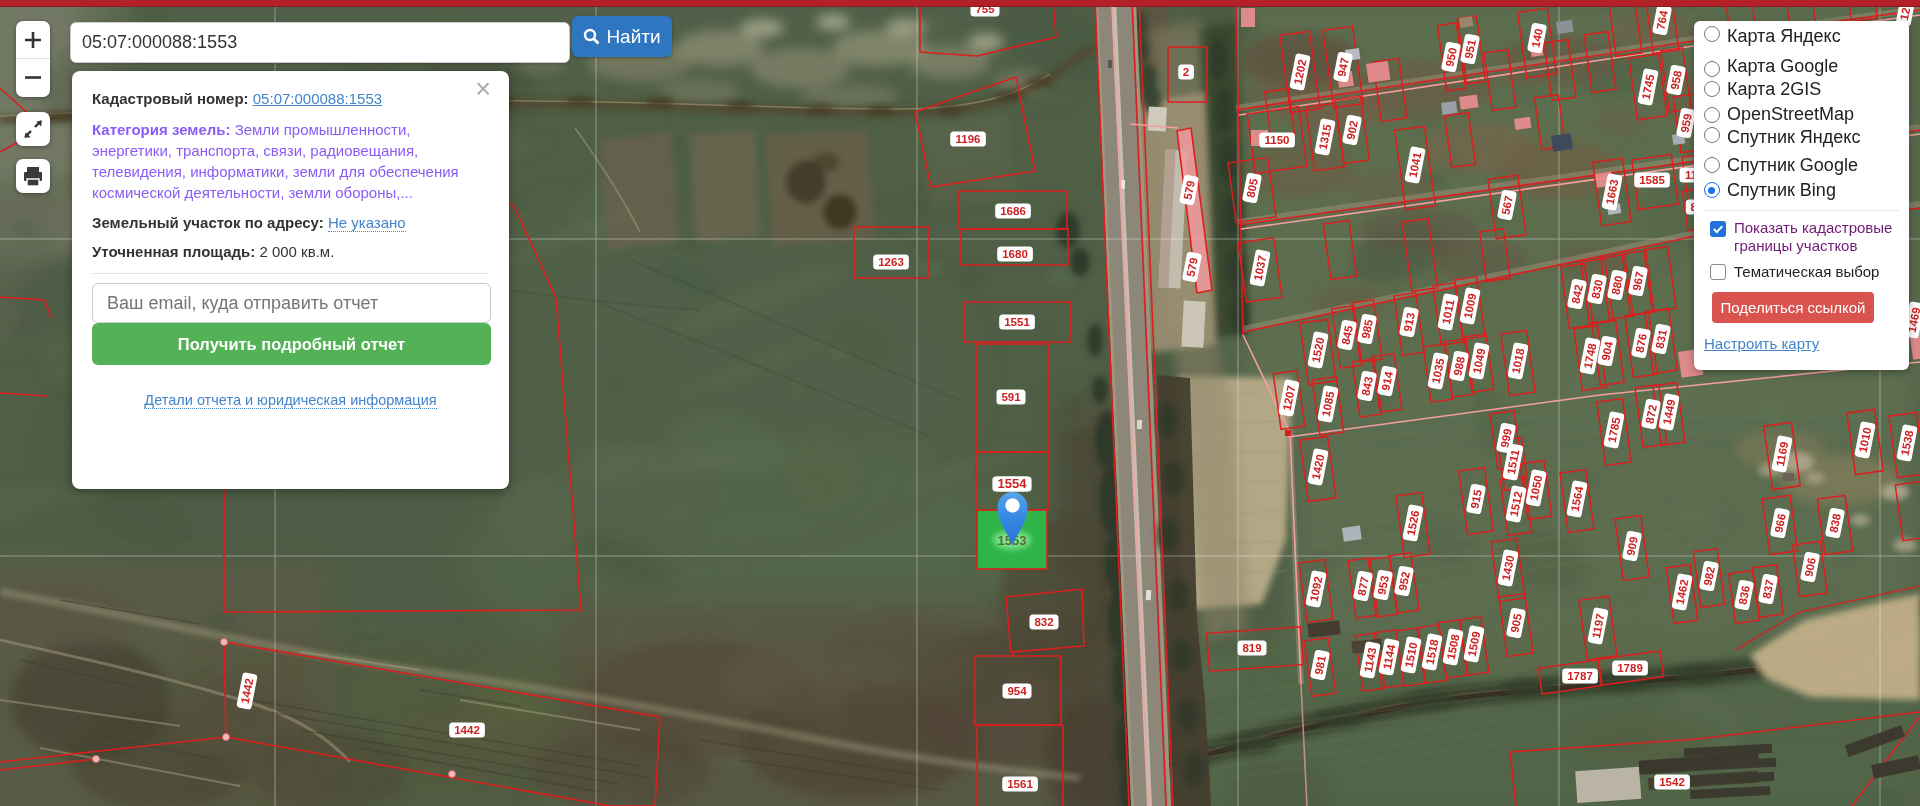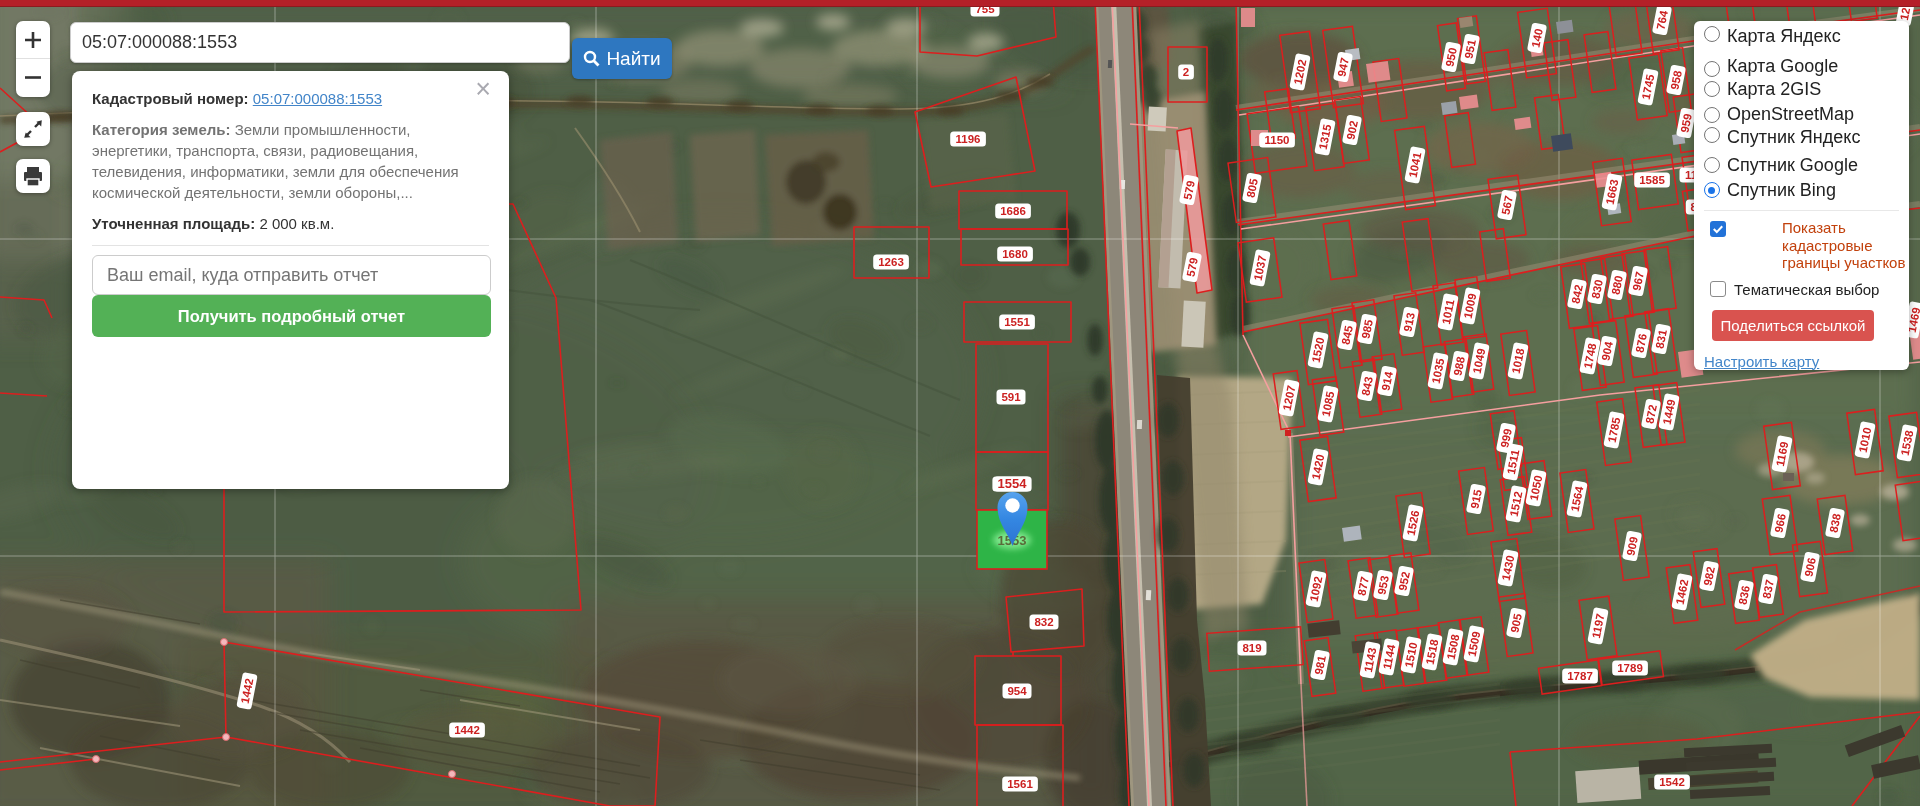--- a/index.html
+++ b/index.html
@@ -1179,46 +1179,48 @@
     <g fill="#3a3a3a">
       <rect x="11" y="8" width="12" height="5"></rect>
       <rect x="8" y="13" width="18" height="9" rx="1"></rect>
       <rect x="11" y="20" width="12" height="7" fill="#3a3a3a" stroke="#fff" stroke-width="1.4"></rect>
     </g>
   </svg>
 </div>
 
 <input value="05:07:000088:1553" readonly="" style="position: absolute; left: 70px; top: 22px; width: 500px; height: 41px; border: 1px solid rgb(204, 204, 204); border-radius: 6px; font-family: &quot;Liberation Sans&quot;, sans-serif; font-size: 18px; color: rgb(51, 51, 51); padding: 0px 11px; outline: none; box-shadow: rgba(0, 0, 0, 0.25) 0px 1px 3px;">
 
-<div style="position:absolute;left:572px;top:38px;width:100px;height:41px;background:#2e77c0;border-radius:6px;box-shadow:0 1px 3px rgba(0,0,0,0.3);display:flex;align-items:center;justify-content:center;color:#fff;font-size:19px;">
+<div style="position:absolute;left:572px;top:16px;width:100px;height:41px;background:#2e77c0;border-radius:6px;box-shadow:0 1px 3px rgba(0,0,0,0.3);display:flex;align-items:center;justify-content:center;color:#fff;font-size:19px;">
   <svg width="17" height="17" viewBox="0 0 17 17" style="margin-right:6px;">
       <circle cx="7" cy="7" r="5" fill="none" stroke="#fff" stroke-width="2.4"></circle>
       <line x1="10.8" y1="10.8" x2="15.5" y2="15.5" stroke="#fff" stroke-width="2.8"></line>
     </svg>
   Найти
 </div>
 
 <div style="position:absolute;left:72px;top:71px;width:437px;height:418px;background:#fff;border-radius:8px;box-shadow:0 2px 8px rgba(0,0,0,0.35);padding:18px 20px 0 20px;">
   
   <div style="position:absolute;right:18px;top:3px;color:#a9a9b0;font-size:27px;font-weight:400;">×</div>
   
   <div style="font-size:15px;color:#333;margin-top:1px;"><b>Кадастровый номер:</b> <a href="#" style="color:#4285c9;">05:07:000088:1553</a></div>
   
-  <div style="font-size:15px;color:#737373;line-height:21px;margin-top:12px;"><b>Категория земель:</b> Земли промышленности, энергетики, транспорта, связи, радиовещания, телевидения, информатики, земли для обеспечения космической деятельности, земли обороны,...</div>
+  <div style="font-size:15px;color:#8b5cf6;line-height:21px;margin-top:12px;"><b>Категория земель:</b> Земли промышленности, энергетики, транспорта, связи, радиовещания, телевидения, информатики, земли для обеспечения космической деятельности, земли обороны,...</div>
   
+  <div style="font-size:15px;color:#333;margin-top:11px;"><b>Земельный участок по адресу:</b> <span class="dot-link">Не указано</span></div>
   
   <div style="font-size:15px;color:#333;margin-top:12px;"><b>Уточненная площадь:</b> 2 000 кв.м.</div>
   
   <div style="height:1px;background:#e3e3e3;margin-top:13px;"></div>
   
   <input placeholder="Ваш email, куда отправить отчет" style="margin-top: 9px; width: 399px; height: 40px; border: 1px solid rgb(204, 204, 204); border-radius: 6px; font-family: &quot;Liberation Sans&quot;, sans-serif; font-size: 18px; color: rgb(153, 153, 153); padding: 0px 14px; outline: none;">
   
   <div style="width:399px;height:42px;background:#53b156;border-radius:6px;color:#fff;font-size:16.5px;font-weight:bold;display:flex;align-items:center;justify-content:center;">Получить подробный отчет</div>
   
   
+  <div style="margin-top:27px;text-align:center;font-size:14.5px;"><span class="dot-link">Детали отчета и юридическая информация</span></div>
   
 </div>
 
 <div style="position:absolute;left:1694px;top:21px;width:215px;height:349px;background:#fff;border-radius:6px;box-shadow:0 2px 8px rgba(0,0,0,0.35);padding:5px 0 0 10px;">
 
   <div style="font-size:18px;color:#222;">
     <div style="display:flex;height:25.3px;">
         <span style="flex:0 0 auto;display:inline-block;width:16px;height:16px;border:1.5px solid #757575;border-radius:50%;margin-right:7px;"></span>
         <span>Карта Яндекс</span>
       </div>
@@ -1245,21 +1247,21 @@
     <div style="display:flex;align-items:center;height:25.3px;">
         <span style="flex:0 0 auto;display:inline-block;width:16px;height:16px;border:1.5px solid #1a73e8;border-radius:50%;margin-right:7px;position:relative;">
           <span style="position:absolute;left:3.2px;top:3.2px;width:7px;height:7px;background:#1a73e8;border-radius:50%;"></span>
         </span>
         <span>Спутник Bing</span>
       </div>
   </div>
 
   <div style="height:1px;background:#e8e8e8;margin:7px 10px 8px 0;"></div>
 
-  <div style="display:flex;font-size:15px;color:#c2410c;line-height:17.5px;gap:48px;">
+  <div style="display:flex;font-size:15px;color:#701a75;line-height:17.5px;">
     <span style="flex:0 0 auto;display:inline-block;width:16px;height:16px;background:#2272d8;border-radius:3px;margin:2px 8px 0 6px;"><svg width="16" height="16" viewBox="0 0 17 17">
           <path d="M4 8.6 L7.2 11.8 L13 5.6" stroke="#fff" stroke-width="2.2" fill="none"></path>
         </svg></span>
     <span>Показать кадастровые<br>границы участков</span>
   </div>
 
   <div style="display:flex;font-size:15px;color:#222;margin-top:9px;align-items:center;">
     <span style="flex:0 0 auto;display:inline-block;width:16px;height:16px;background:#fff;border:1.5px solid #8a8a8a;border-radius:3px;margin:0 8px 0 6px;"></span>
     <span>Тематическая выбор</span>
   </div>

